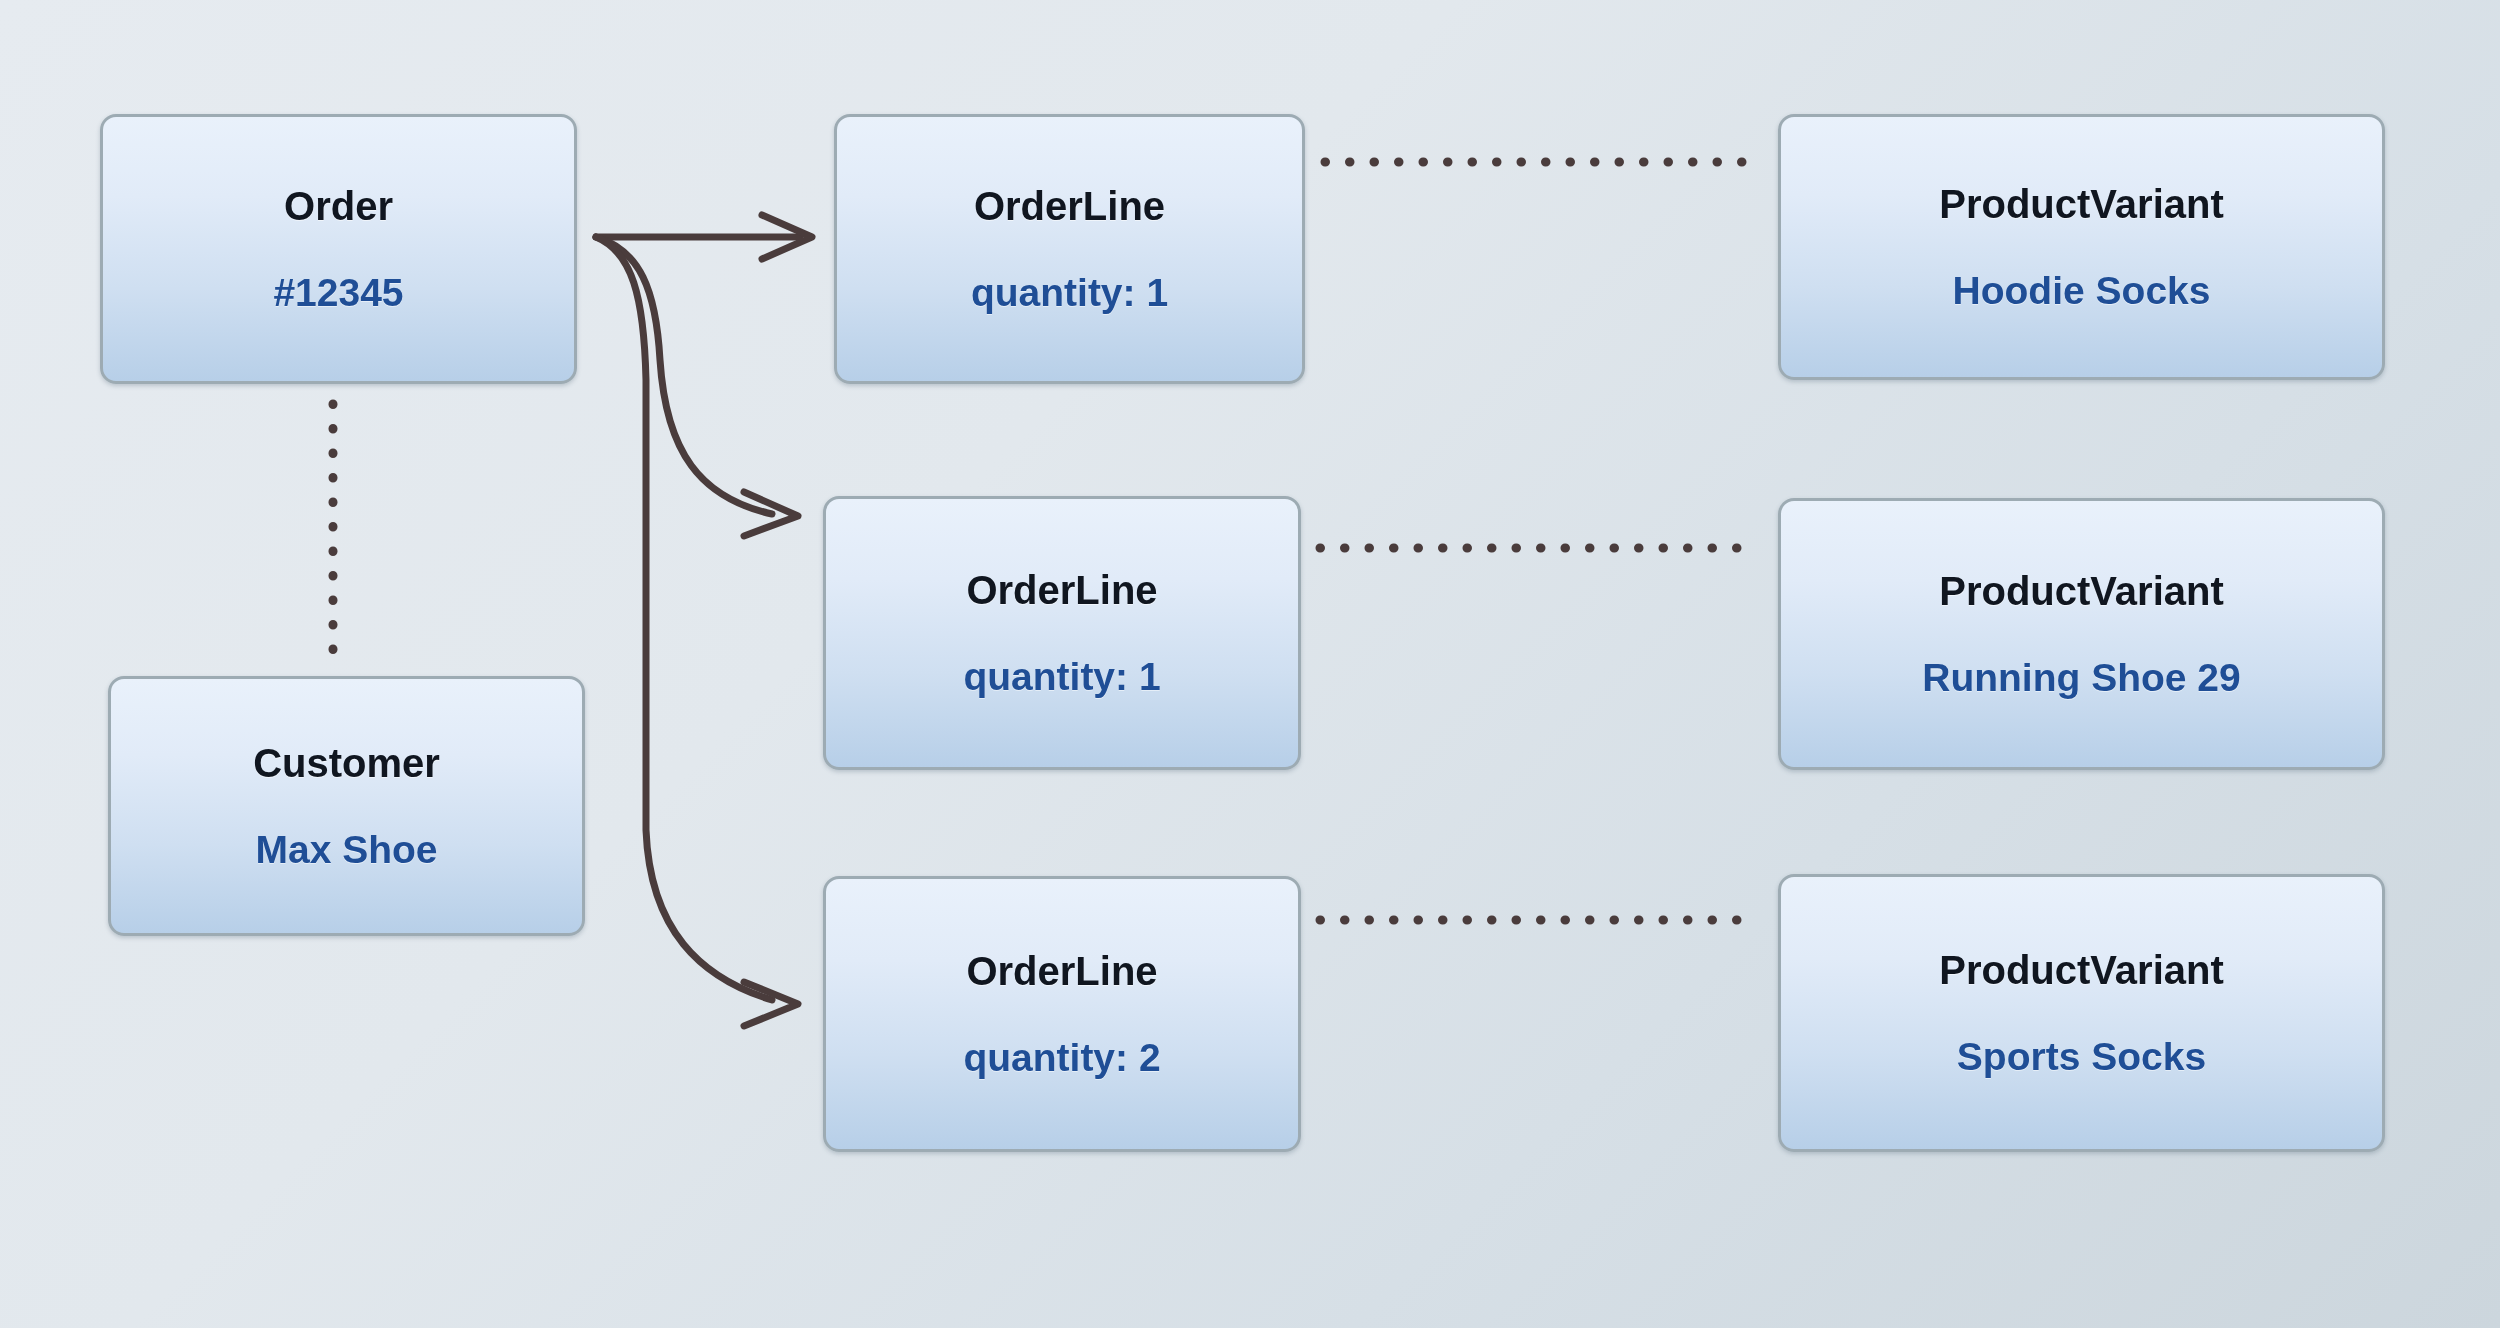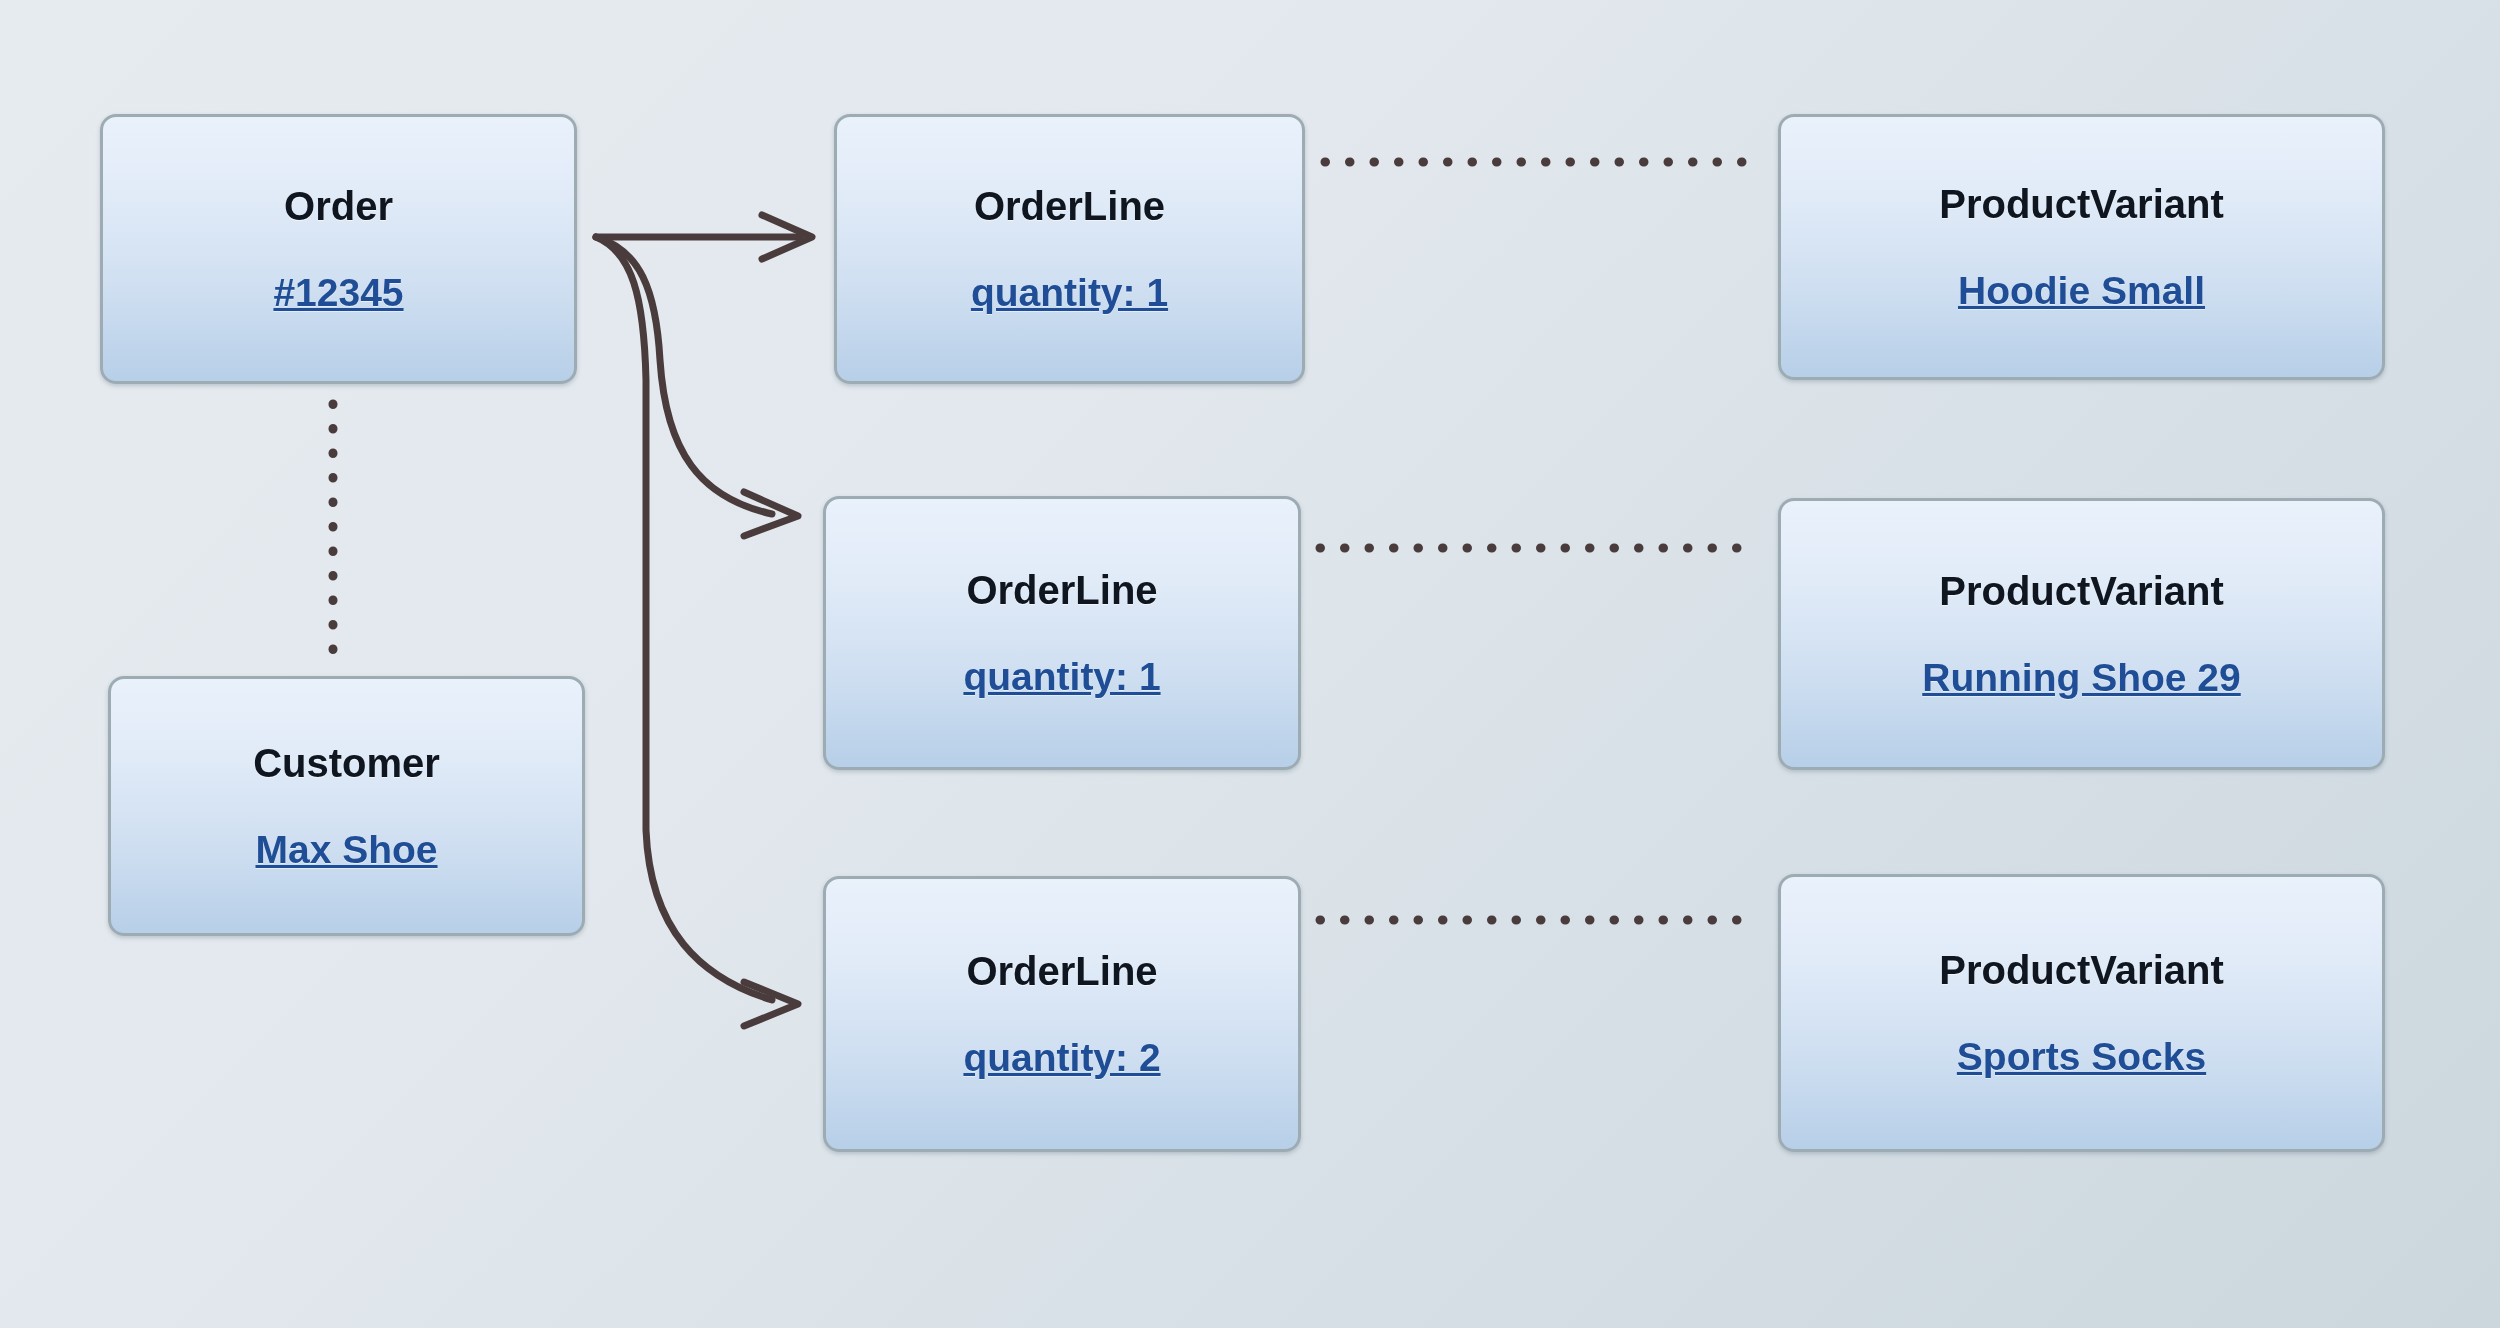--- a/index.html
+++ b/index.html
@@ -59,21 +59,21 @@
     color: #1f4e96;
     font-size: 39px;
     font-weight: bold;
     line-height: 1.05;
     text-align: center;
     text-shadow: 0 1px 0 rgba(255,255,255,0.5);
     white-space: nowrap;
   }
 
   
-  .node-subtitle { margin-top: 46px; text-decoration: underline; }
+  .node-subtitle { margin-top: 46px; }
 
   
   #node-order        { left: 100px;  top: 114px; width: 477px;  height: 270px; }
   #node-customer     { left: 108px;  top: 676px; width: 477px;  height: 260px; }
 
   #node-orderline-1  { left: 834px;  top: 114px; width: 471px;  height: 270px; }
   #node-orderline-2  { left: 823px;  top: 496px; width: 478px;  height: 274px; }
   #node-orderline-3  { left: 823px;  top: 876px; width: 478px;  height: 276px; }
 
   #node-variant-1    { left: 1778px; top: 114px; width: 607px;  height: 266px; }
@@ -139,21 +139,21 @@
     <div class="node-subtitle">quantity: 1</div>
   </div>
 
   <div class="node" id="node-orderline-3">
     <div class="node-title">OrderLine</div>
     <div class="node-subtitle">quantity: 2</div>
   </div>
 
   <div class="node" id="node-variant-1">
     <div class="node-title">ProductVariant</div>
-    <div class="node-subtitle">Hoodie Small</div>
+    <div class="node-subtitle">Hoodie Socks</div>
   </div>
 
   <div class="node" id="node-variant-2">
     <div class="node-title">ProductVariant</div>
     <div class="node-subtitle">Running Shoe 29</div>
   </div>
 
   <div class="node" id="node-variant-3">
     <div class="node-title">ProductVariant</div>
     <div class="node-subtitle">Sports Socks</div>

